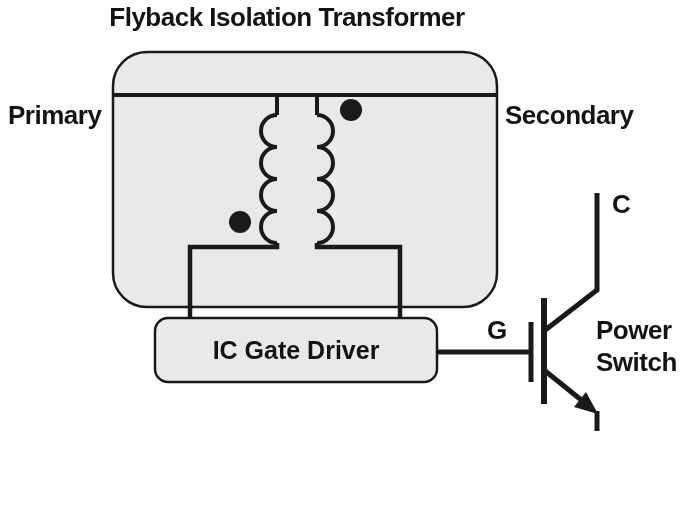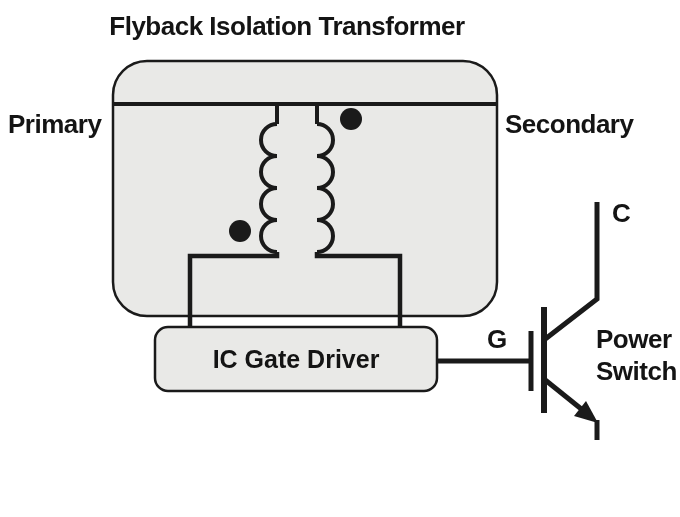--- a/index.html
+++ b/index.html
@@ -2,21 +2,20 @@
 <html><head>
 <meta charset="utf-8">
 <style>
   html,body{margin:0;padding:0;background:#ffffff;}
   .stage{
     position:relative;
     width:680px;height:431px;
     background:#ffffff;
     overflow:hidden;
     font-family:"Liberation Sans", sans-serif;
-    margin-top:9px;
   }
   svg{position:absolute;left:0;top:0;}
   text{
     font-family:"Liberation Sans", sans-serif;
     font-weight:bold;
     fill:#141414;
   }
   .title-text{font-size:26px;letter-spacing:-0.5px;}
   .big-label{font-size:26px;letter-spacing:-0.5px;}
   .pin-label{font-size:26px;}

